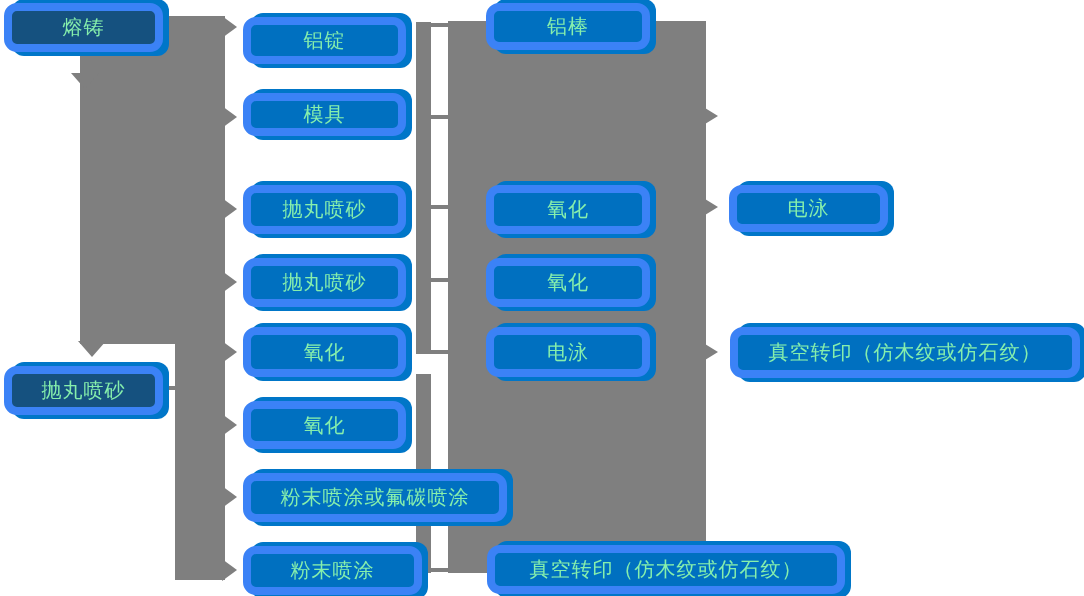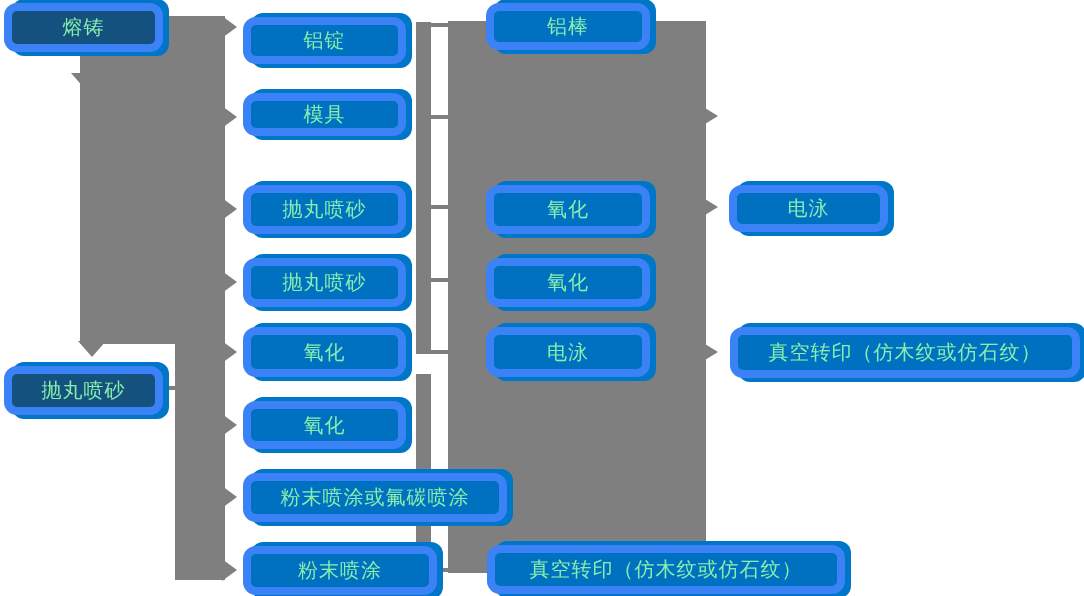--- a/index.html
+++ b/index.html
@@ -65,21 +65,21 @@
   <div class="node dark" style="left:4px;top:3px;width:159px;height:49px;">熔铸</div>
   <div class="node dark" style="left:4px;top:366px;width:159px;height:49px;">抛丸喷砂</div>
 
   <div class="node" style="left:243px;top:17px;width:163px;height:47px;">铝锭</div>
   <div class="node" style="left:243px;top:93px;width:163px;height:43px;">模具</div>
   <div class="node" style="left:243px;top:185px;width:163px;height:49px;">抛丸喷砂</div>
   <div class="node" style="left:243px;top:258px;width:163px;height:49px;">抛丸喷砂</div>
   <div class="node" style="left:243px;top:327px;width:163px;height:50px;">氧化</div>
   <div class="node" style="left:243px;top:401px;width:163px;height:48px;">氧化</div>
   <div class="node" style="left:243px;top:473px;width:264px;height:49px;font-family:Liberation Mono, monospace;">粉末喷涂或氟碳喷涂</div>
-  <div class="node" style="left:243px;top:546px;width:194px;height:49px;">粉末喷涂</div>
+  <div class="node" style="left:243px;top:546px;width:179px;height:49px;">粉末喷涂</div>
 
   <div class="node" style="left:486px;top:3px;width:164px;height:47px;">铝棒</div>
   <div class="node" style="left:486px;top:185px;width:164px;height:49px;">氧化</div>
   <div class="node" style="left:486px;top:258px;width:164px;height:49px;">氧化</div>
   <div class="node" style="left:486px;top:327px;width:164px;height:50px;">电泳</div>
   <div class="node" style="left:487px;top:545px;width:358px;height:49px;">真空转印（仿木纹或仿石纹）</div>
 
   <div class="node" style="left:729px;top:185px;width:159px;height:47px;">电泳</div>
   <div class="node" style="left:730px;top:327px;width:350px;height:51px;">真空转印（仿木纹或仿石纹）</div>
 

